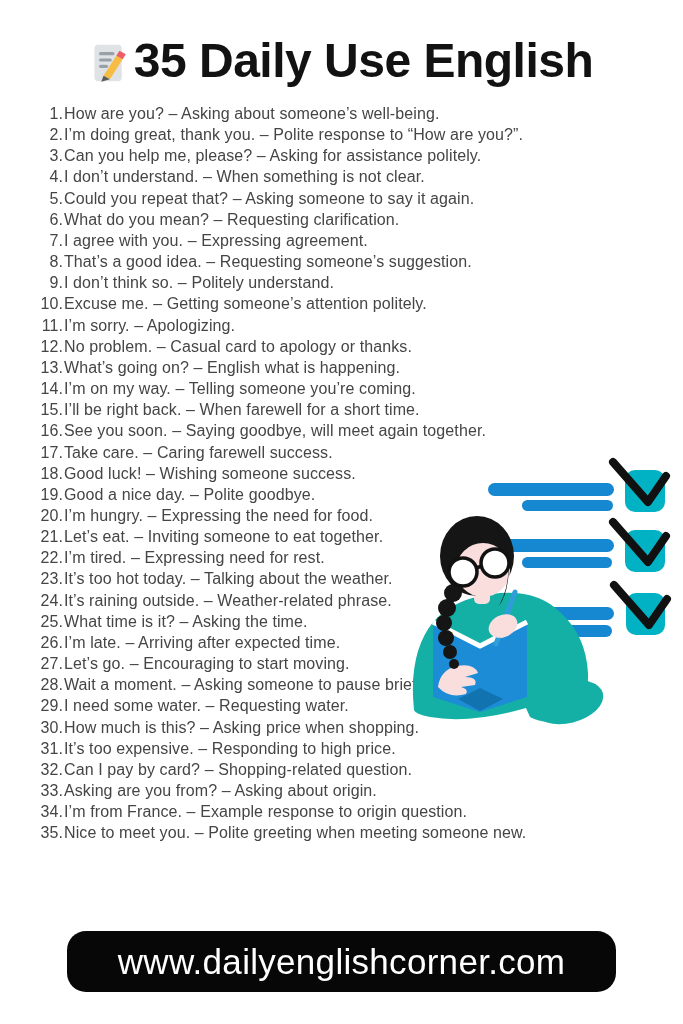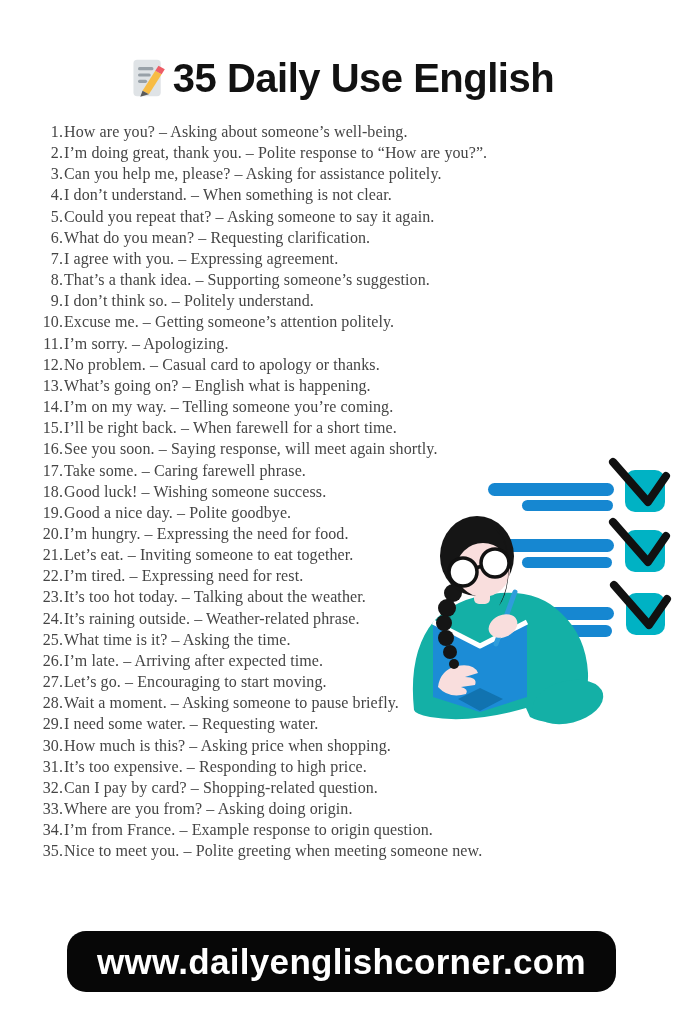--- a/index.html
+++ b/index.html
@@ -1,41 +1,41 @@
 <!DOCTYPE html>
 <html><head>
 <meta charset="utf-8">
 <style>
   html,body{margin:0;padding:0;}
   body{
     width:683px;height:1024px;background:#ffffff;position:relative;overflow:hidden;
     font-family:"Liberation Sans", sans-serif;
   }
   .title{
-    margin:52px 14px 0;text-align:center;
-    font-size:40px;line-height:53px;font-weight:800;color:#121212;letter-spacing:-0.5px;
+    margin:34px 14px 0;text-align:center;
+    font-size:48px;line-height:53px;font-weight:800;color:#121212;letter-spacing:-0.5px;
   }
   .title .memo-ico{display:inline-block;width:38px;height:40px;vertical-align:-6px;margin-right:6px;}
   .sentence-list{
     margin:16px 15px 0 36px;padding:0;list-style:none;counter-reset:item;
-    font-size:16px;line-height:21.15px;color:#454545;letter-spacing:0.1px;font-family:Liberation Serif, serif;
+    font-size:16px;line-height:21.15px;color:#454545;letter-spacing:0.1px;
   }
   .sentence-list li{counter-increment:item;white-space:nowrap;}
   .sentence-list li::before{
     content:counter(item) ".";
     display:inline-block;min-width:27px;text-align:right;margin-right:1px;
   }
   .illo{position:absolute;left:400px;top:440px;width:283px;height:300px;}
   .footer-banner{
     position:absolute;left:67px;top:931px;width:549px;height:61px;
     background:#070707;border-radius:19px;
     display:flex;align-items:center;justify-content:center;
   }
   .footer-banner span{
-    color:#ffffff;font-size:35px;font-weight:700;letter-spacing:0.3px;white-space:nowrap;
+    color:#ffffff;font-size:35px;font-weight:400;letter-spacing:0.3px;white-space:nowrap;
   }
 </style>
 </head>
 <body>
 
 <h1 class="title">
   <svg class="memo-ico" viewBox="0 0 40 44" aria-hidden="true">
     <rect x="4" y="2" width="30" height="40" rx="4" fill="#dfe3e6"></rect>
     <rect x="9" y="10" width="17" height="3.4" rx="1.7" fill="#98a1a8"></rect>
     <rect x="9" y="17" width="14" height="3.4" rx="1.7" fill="#98a1a8"></rect>
@@ -47,46 +47,46 @@
 </h1>
 
 <ol class="sentence-list">
   <li>How are you? – Asking about someone’s well-being.</li>
   <li>I’m doing great, thank you. – Polite response to “How are you?”.</li>
   <li>Can you help me, please? – Asking for assistance politely.</li>
   <li>I don’t understand. – When something is not clear.</li>
   <li>Could you repeat that? – Asking someone to say it again.</li>
   <li>What do you mean? – Requesting clarification.</li>
   <li>I agree with you. – Expressing agreement.</li>
-  <li>That’s a thank idea. – Supporting someone’s suggestion.</li>
+  <li>That’s a good idea. – Requesting someone’s suggestion.</li>
   <li>I don’t think so. – Politely understand.</li>
   <li>Excuse me. – Getting someone’s attention politely.</li>
   <li>I’m sorry. – Apologizing.</li>
   <li>No problem. – Casual card to apology or thanks.</li>
   <li>What’s going on? – English what is happening.</li>
   <li>I’m on my way. – Telling someone you’re coming.</li>
   <li>I’ll be right back. – When farewell for a short time.</li>
-  <li>See you soon. – Saying response, will meet again shortly.</li>
-  <li>Take some. – Caring farewell phrase.</li>
+  <li>See you soon. – Saying goodbye, will meet again together.</li>
+  <li>Take care. – Caring farewell success.</li>
   <li>Good luck! – Wishing someone success.</li>
   <li>Good a nice day. – Polite goodbye.</li>
   <li>I’m hungry. – Expressing the need for food.</li>
   <li>Let’s eat. – Inviting someone to eat together.</li>
   <li>I’m tired. – Expressing need for rest.</li>
   <li>It’s too hot today. – Talking about the weather.</li>
   <li>It’s raining outside. – Weather-related phrase.</li>
   <li>What time is it? – Asking the time.</li>
   <li>I’m late. – Arriving after expected time.</li>
   <li>Let’s go. – Encouraging to start moving.</li>
   <li>Wait a moment. – Asking someone to pause briefly.</li>
   <li>I need some water. – Requesting water.</li>
   <li>How much is this? – Asking price when shopping.</li>
   <li>It’s too expensive. – Responding to high price.</li>
   <li>Can I pay by card? – Shopping-related question.</li>
-  <li>Where are you from? – Asking doing origin.</li>
+  <li>Asking are you from? – Asking about origin.</li>
   <li>I’m from France. – Example response to origin question.</li>
   <li>Nice to meet you. – Polite greeting when meeting someone new.</li>
 </ol>
 
 <svg class="illo" viewBox="0 0 283 300" aria-hidden="true">
 
   <g>
     <g>
       <rect x="88" y="43" width="126" height="13" rx="6.5" fill="#1687d1"></rect>
       <rect x="122" y="60" width="91" height="11" rx="5.5" fill="#1687d1"></rect>

